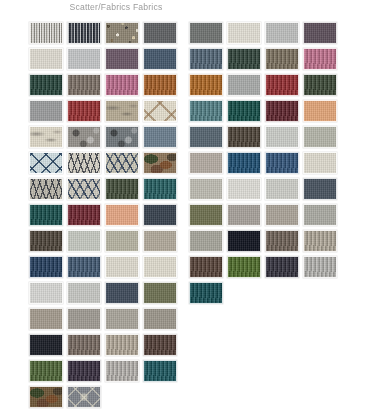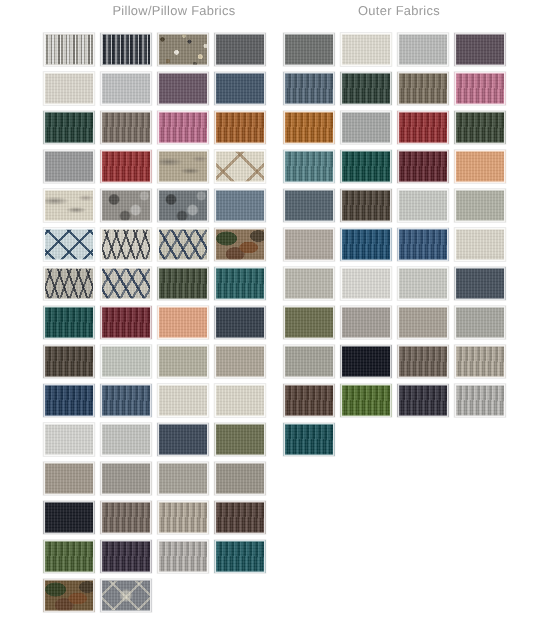--- a/index.html
+++ b/index.html
@@ -135,23 +135,22 @@
     content:"";position:absolute;inset:0;
     background-image:repeating-linear-gradient(92deg,
       rgba(255,255,255,.10) 0 2px, rgba(0,0,0,.16) 2px 4px);
   }
 </style>
 </head>
 <body>
 
 <div class="board">
 
-  <div class="col-head" id="head-left">Pillow/Pillow Fabrics</div>
-
-  <div class="col-head" id="head-right">Outer Fabrics</div>
+  <div class="col-head" id="head-left">Scatter/Fabrics Fabrics</div>
+
 
   <div class="grid" id="grid-left">
       <div class="row">
         <div class="sw p-stripe" title="ticking-stripe-grey" style="background: rgb(185, 182, 173);"></div>
         <div class="sw p-stripe-dark" title="ticking-stripe-charcoal" style="background: rgb(107, 112, 118);"></div>
         <div class="sw p-specks" title="speckled-gold-grey" style="background: rgb(140, 131, 113);"></div>
         <div class="sw" title="solid-graphite" style="background: rgb(94, 96, 99);"></div>
       </div>
       <div class="row">
         <div class="sw" title="solid-ivory" style="background: rgb(221, 217, 207);"></div>

